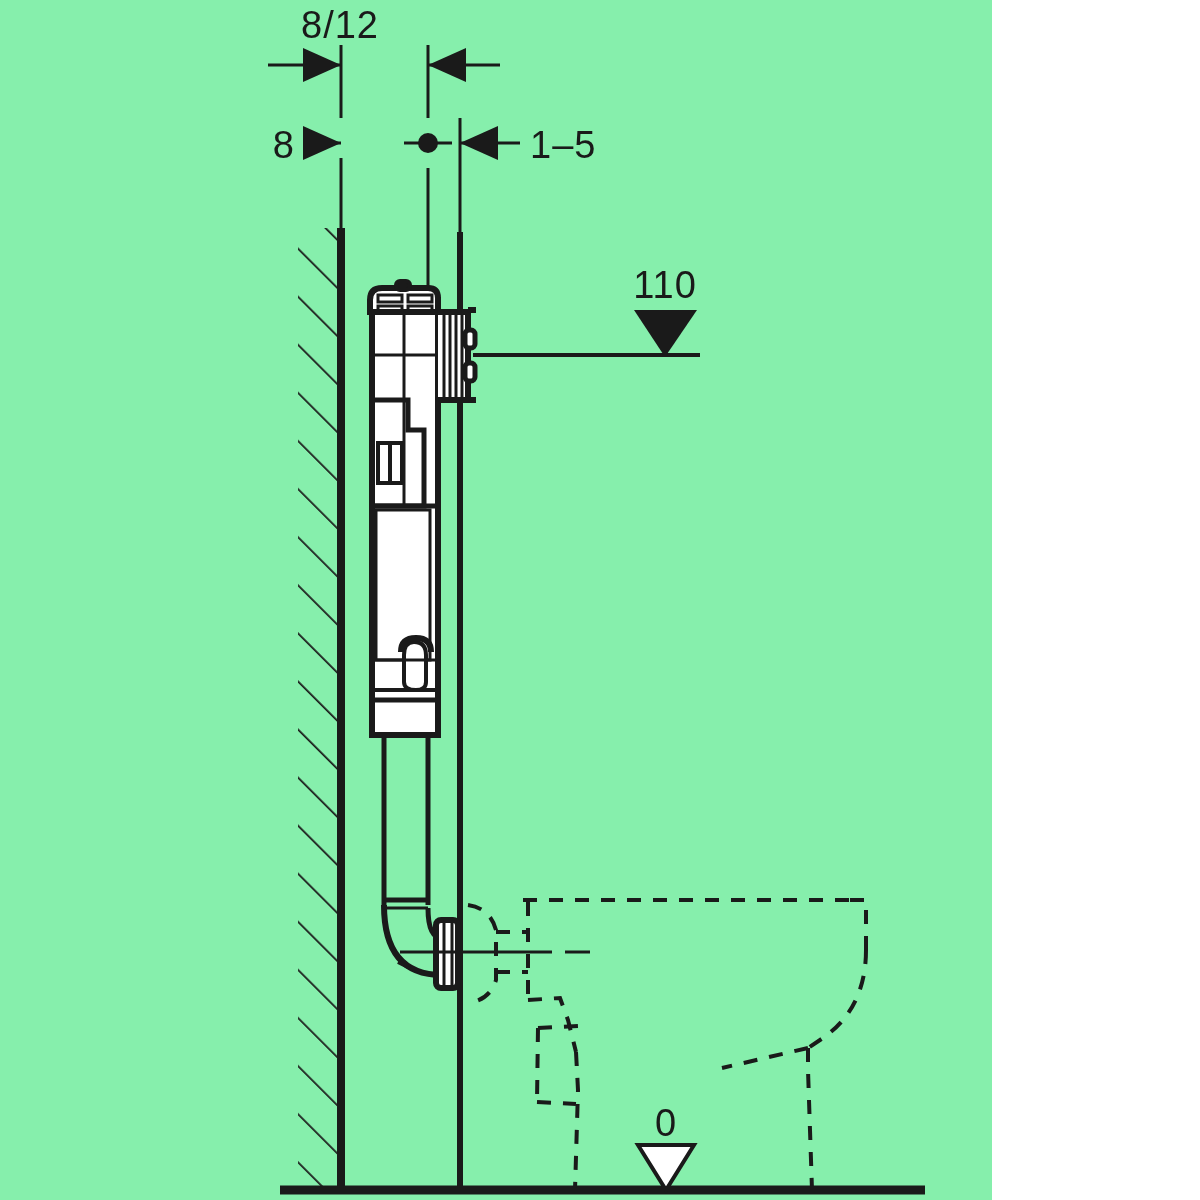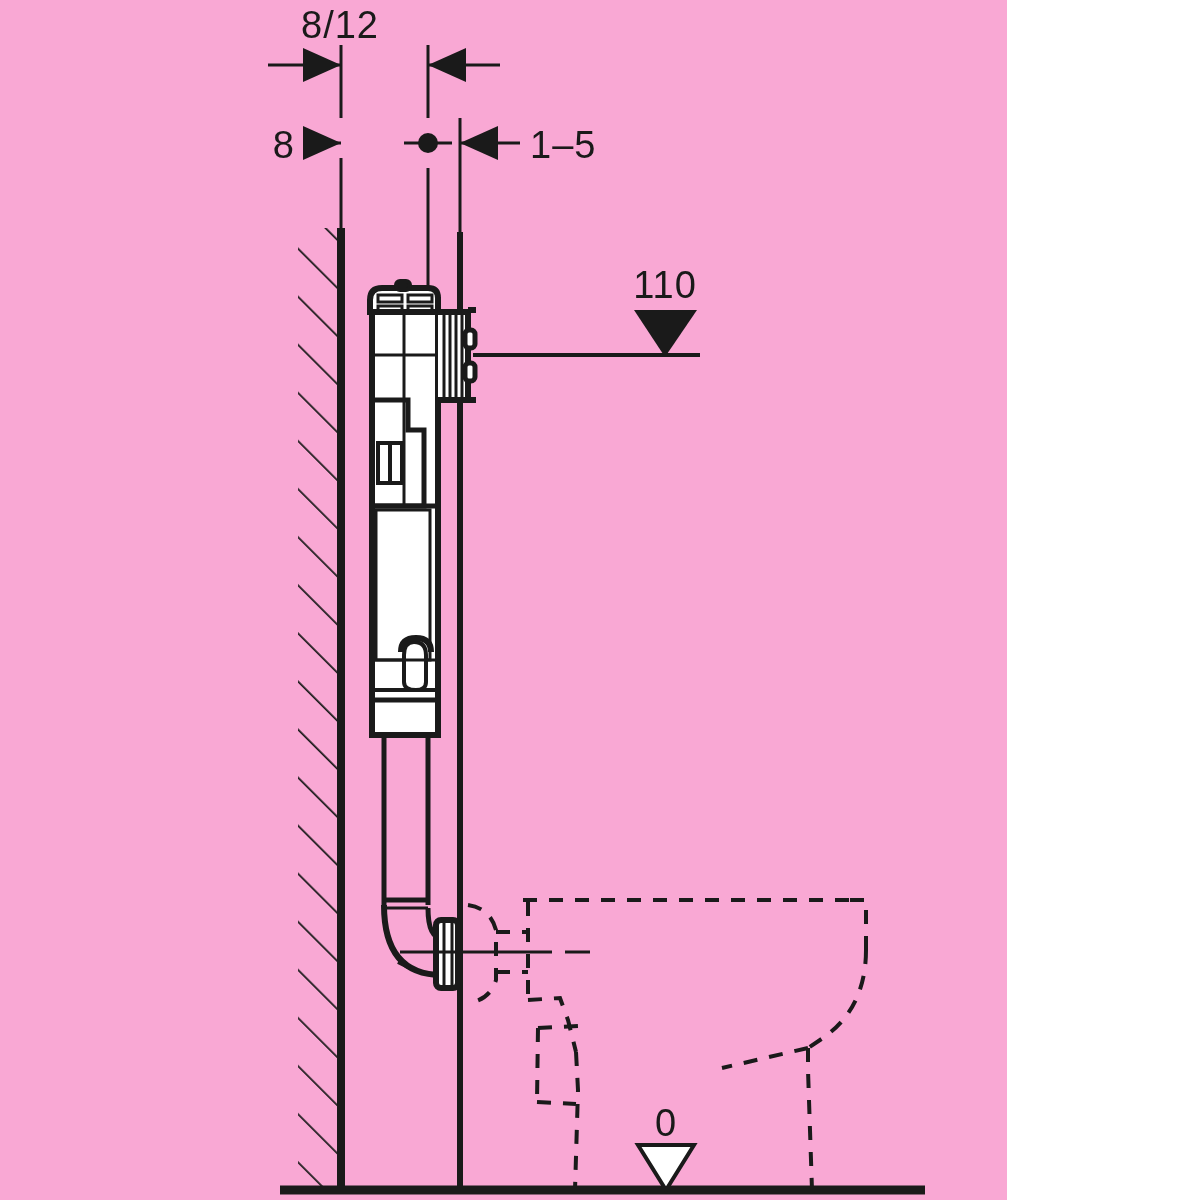--- a/index.html
+++ b/index.html
@@ -10,22 +10,21 @@
   body {
     width: 1200px;
     height: 1200px;
     font-family: "Liberation Sans", sans-serif;
     overflow: hidden;
   }
   #drawing-root {
     position: relative;
     width: 992px;
     height: 1200px;
-    background: #f9a8d4;
-    padding-left: 15px;
+    background: #86efac;
   }
   svg.sheet {
     position: absolute;
     top: 0;
     left: 0;
     width: 1200px;
     height: 1200px;
     display: block;
   }
   .dim-text {

